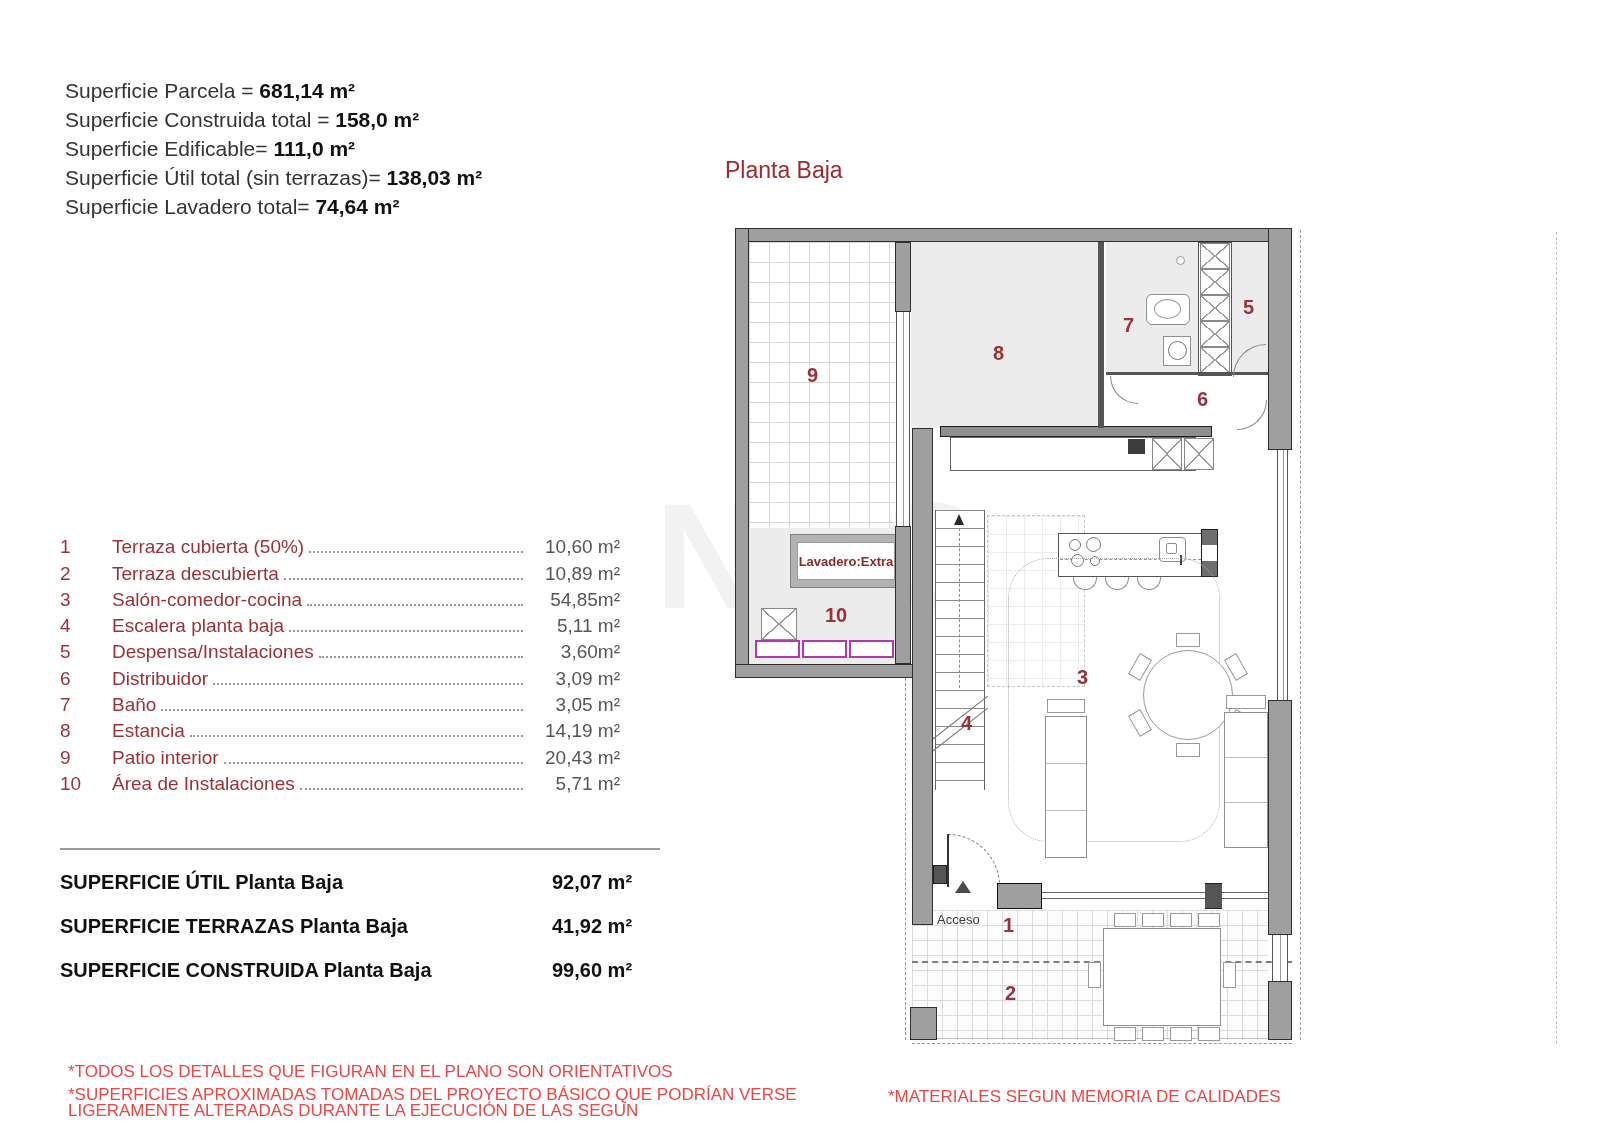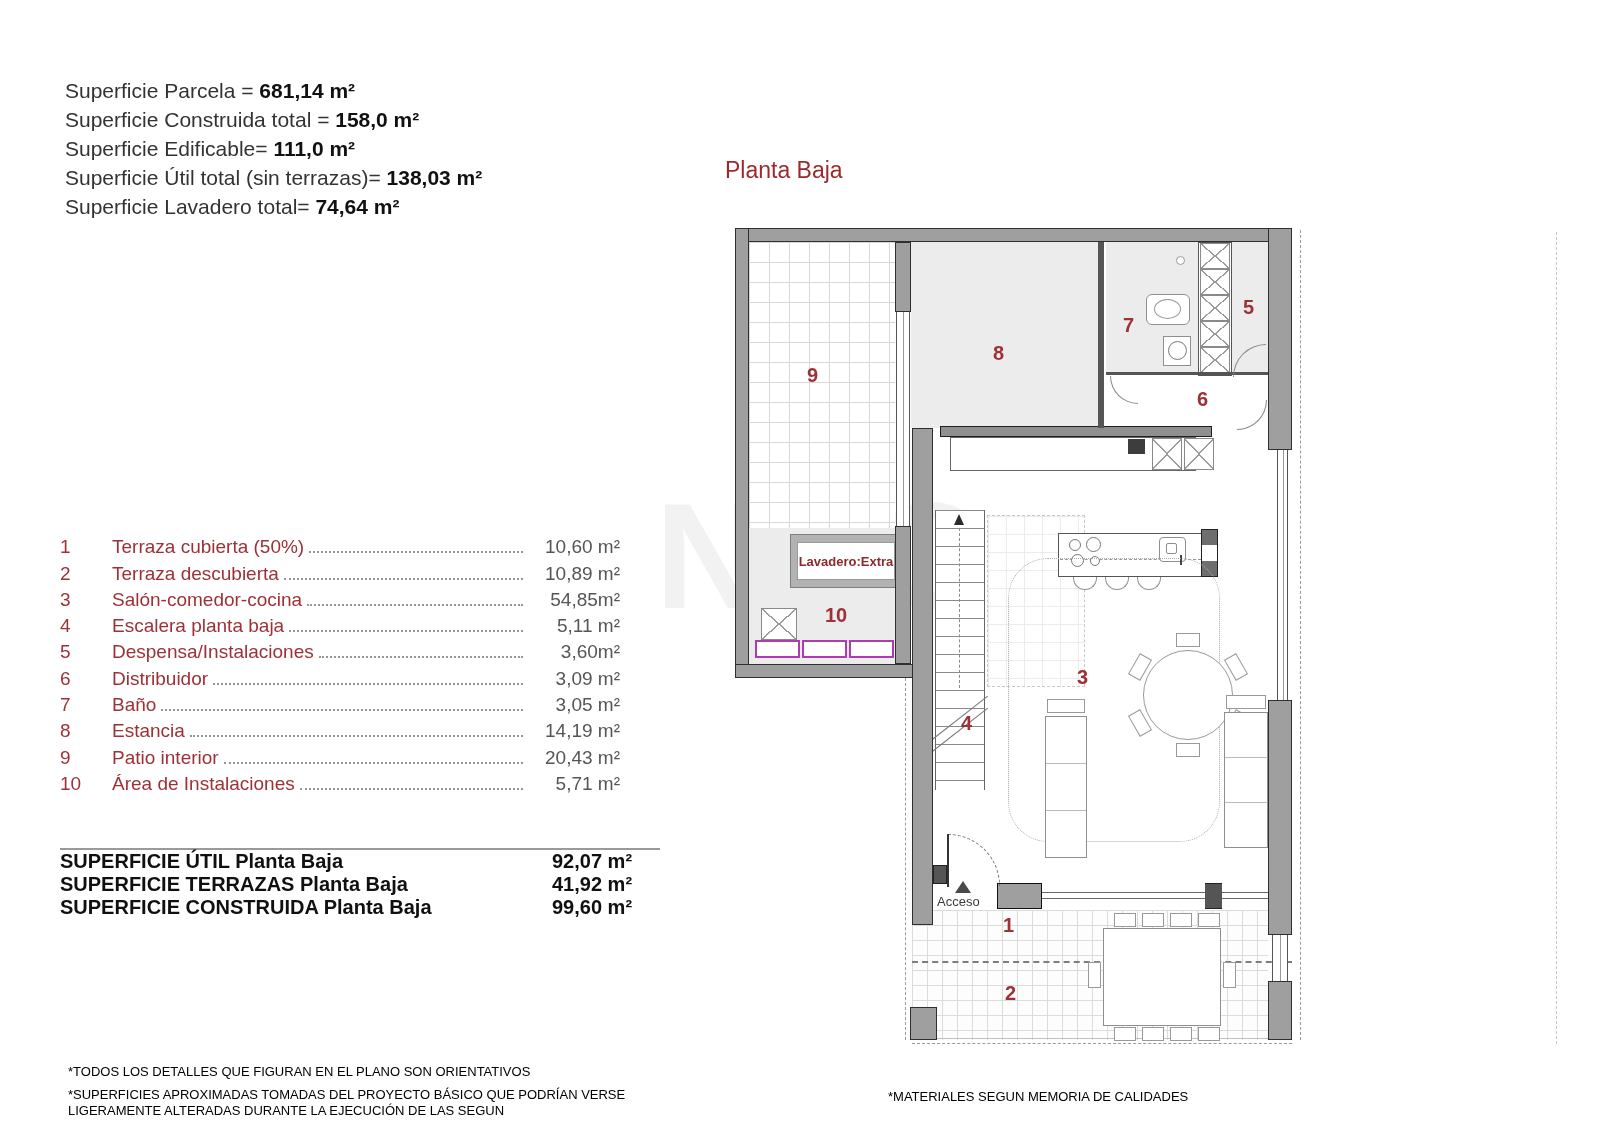--- a/index.html
+++ b/index.html
@@ -8,24 +8,24 @@
   
   .info{left:65px;top:76px;font-size:21px;line-height:29px;color:#333;}
   .info b{color:#111;}
   .roomlist{left:60px;top:532px;width:560px;font-size:19px;}
   .rrow{display:flex;align-items:flex-end;height:26.3px;}
   .rnum{width:52px;color:#9c3136;flex:none;}
   .rname{color:#9c3136;flex:none;}
   .rdots{flex:1;border-bottom:2px dotted #969696;margin:0 5px 5px 5px;height:1px;}
   .rval{flex:none;min-width:92px;text-align:right;color:#565656;}
   .summary{left:60px;top:848px;width:600px;border-top:2px solid #9a9a9a;font-weight:bold;font-size:20px;color:#101010;}
-  .srow{display:flex;}
+  .srow{display:flex;margin-top:21px;}
   .slabel{flex:none;width:492px;}
   .sval{flex:none;}
-  .fnote{font-size:13px;color:#000000;line-height:16px;}
+  .fnote{font-size:17px;color:#ef4444;line-height:16px;}
   
   .plan{left:735px;top:228px;width:570px;height:820px;}
   .wall{background:#9f9f9f;border:1px solid #2f2f2f;}
   .darkblk{background:#555;border:1px solid #222;}
   .fill{background:#ececec;}
   .grid20{background-color:#fff;background-image:linear-gradient(#d8d8d8 1px,transparent 1px),linear-gradient(90deg,#d8d8d8 1px,transparent 1px);background-size:20px 20px;}
   .grid15{background-color:#fdfdfd;background-image:linear-gradient(#dcdcdc 1px,transparent 1px),linear-gradient(90deg,#dcdcdc 1px,transparent 1px);background-size:15px 15px;}
   .voidgrid{background-image:linear-gradient(#ececec 1px,transparent 1px),linear-gradient(90deg,#ececec 1px,transparent 1px);background-size:18px 18px;border:1px dashed #c8c8c8;}
   .lbl{color:#9c3136;font-weight:bold;font-size:20px;}
   .xb{border:1px solid #8a8a8a;background:
@@ -51,21 +51,21 @@
   .solT{border-top:1px solid #c0c0c0;}
   .triup{width:0;height:0;border-left:8px solid transparent;border-right:8px solid transparent;border-bottom:12px solid #4a4a4a;}
   .triup.small{border-left-width:5px;border-right-width:5px;border-bottom-width:11px;border-bottom-color:#2a2a2a;}
   .diag{border-top:1px solid #777;transform-origin:left center;}
   .wm{font-size:150px;font-weight:bold;color:rgba(40,40,40,.06);letter-spacing:10px;}
   .title{font-size:23px;color:#9b2a2a;}
   .lavband{background:#b2b2b2;border:1px solid #7f7f7f;}
   .lavbox{background:#fff;border:1px solid #9a9a9a;display:flex;align-items:center;justify-content:center;font-size:13px;font-weight:bold;color:#8c2a2a;}
   .counterbar{background:#8f8f8f;border:1px solid #1f1f1f;}
   .ctr{background:#fff;border:1px solid #666;}
-  .acc{font-size:13px;color:#3a3a3a;}
+  .acc{font-size:13px;color:#3a3a3a;margin-top:18px;}
 </style>
 </head>
 <body>
 
 <div class="a info">
   <div><span>Superficie Parcela = </span><b>681,14 m²</b></div>
   <div><span>Superficie Construida total = </span><b>158,0 m²</b></div>
   <div><span>Superficie Edificable= </span><b>111,0 m²</b></div>
   <div><span>Superficie Útil total (sin terrazas)= </span><b>138,03 m²</b></div>
   <div><span>Superficie Lavadero total= </span><b>74,64 m²</b></div>

